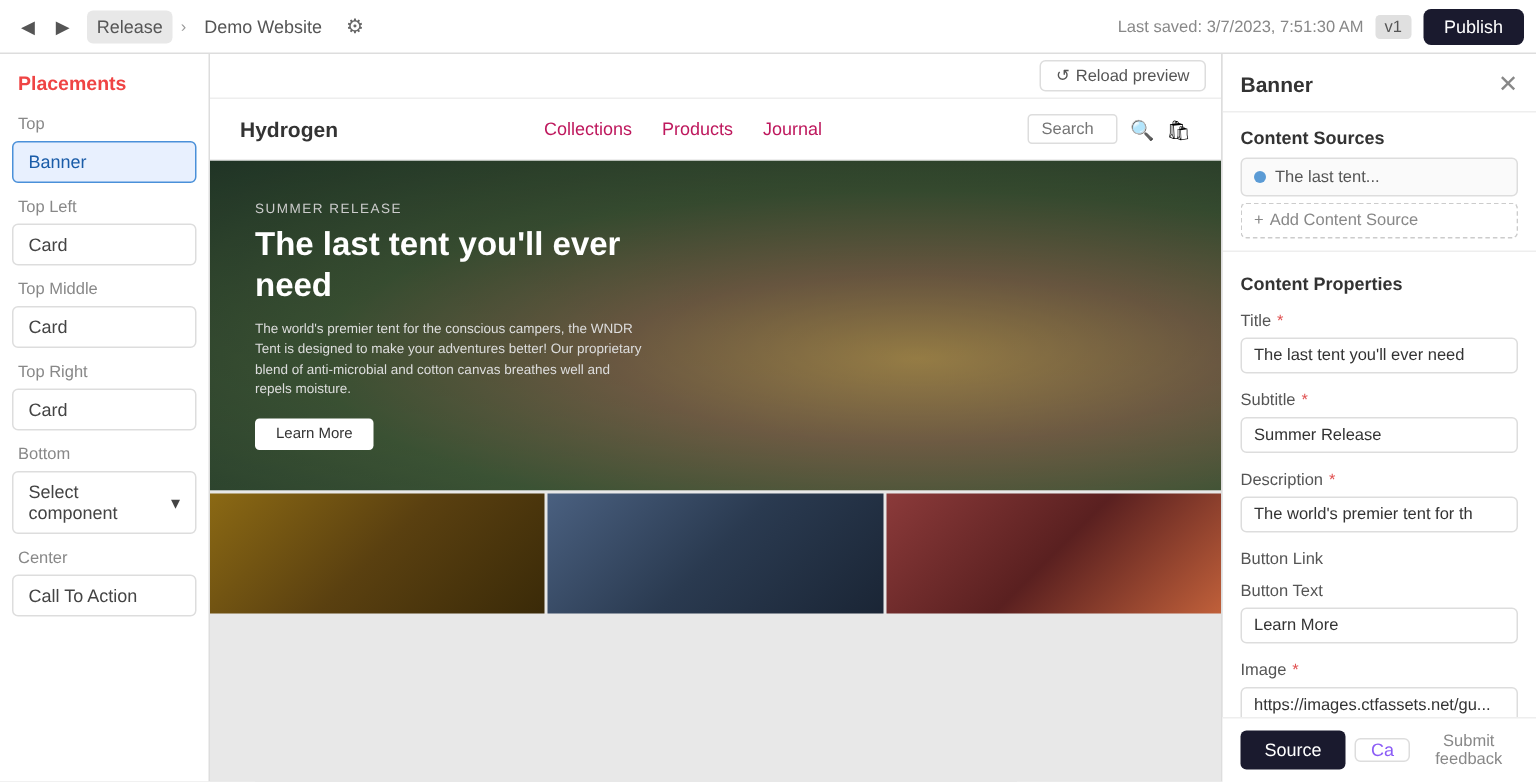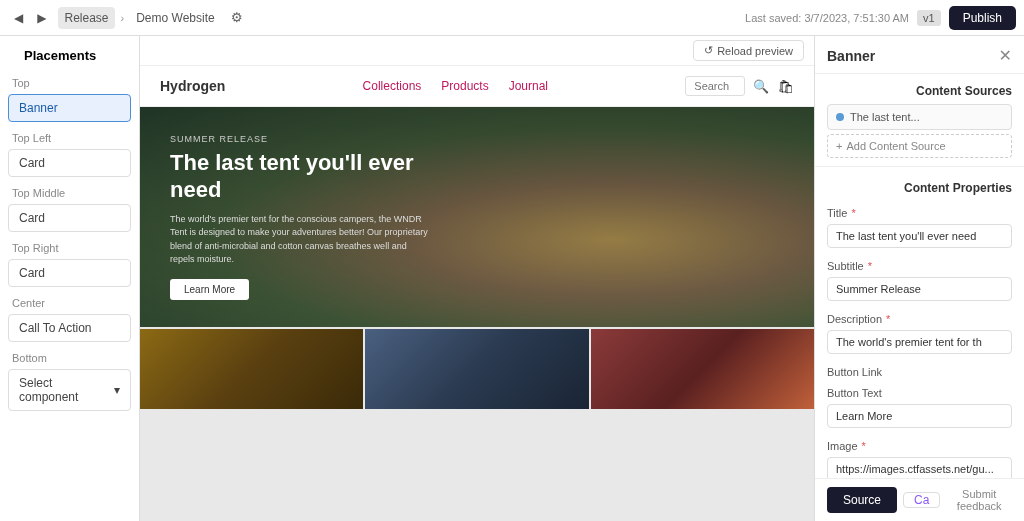--- a/index.html
+++ b/index.html
@@ -32,21 +32,21 @@
 
     
     .main { display: flex; height: calc(521px - 36px); }
 
     
     .left-panel {
       width: 140px; background: #fff; border-right: 1px solid #ddd;
       overflow-y: auto; flex-shrink: 0;
     }
     .panel-title {
-      padding: 12px 24px 8px; font-size: 13px; font-weight: 600; color: #000000;
+      padding: 12px 12px 8px; font-size: 13px; font-weight: 600; color: #ef4444;
     }
     .placement-section { margin-bottom: 4px; }
     .section-label {
       padding: 6px 12px 3px; font-size: 11px; color: #888; font-weight: 500;
     }
     .placement-item {
       margin: 2px 8px; padding: 6px 10px; border: 1px solid #ddd;
       border-radius: 4px; font-size: 12px; color: #444; cursor: pointer;
       background: #fff;
     }
@@ -125,21 +125,21 @@
       overflow-y: auto; flex-shrink: 0; position: relative;
     }
     .right-panel-header {
       display: flex; align-items: center; justify-content: space-between;
       padding: 10px 12px 8px; border-bottom: 1px solid #eee;
     }
     .right-panel-title { font-size: 14px; font-weight: 600; color: #333; }
     .close-btn { background: none; border: none; cursor: pointer; color: #888; font-size: 16px; }
 
     .section-heading {
-      padding: 10px 12px 6px; font-size: 12px; font-weight: 600; color: #333; text-align: right;
+      padding: 10px 12px 6px; font-size: 12px; font-weight: 600; color: #333;
     }
     .content-source-item {
       margin: 0 12px 4px; padding: 6px 8px; border: 1px solid #ddd;
       border-radius: 4px; font-size: 11px; color: #555; background: #fafafa;
       display: flex; align-items: center; gap: 6px;
     }
     .source-dot { width: 8px; height: 8px; border-radius: 50%; background: #5b9bd5; flex-shrink: 0; }
     .add-source-btn {
       margin: 0 12px 8px; padding: 5px 8px; border: 1px dashed #ccc;
       border-radius: 4px; font-size: 11px; color: #888; cursor: pointer;
@@ -243,30 +243,30 @@
       <div class="section-label">Top Middle</div>
       <div class="placement-item">Card</div>
     </div>
 
     <div class="placement-section">
       <div class="section-label">Top Right</div>
       <div class="placement-item">Card</div>
     </div>
 
     <div class="placement-section">
-      <div class="section-label">Center</div>
-      <div class="placement-item">Call To Action</div>
-    </div>
-
-    <div class="placement-section">
       <div class="section-label">Bottom</div>
       <div class="select-dropdown">
         <span>Select component</span>
         <span>▾</span>
       </div>
+    </div>
+
+    <div class="placement-section">
+      <div class="section-label">Center</div>
+      <div class="placement-item">Call To Action</div>
     </div>
   </div>
 
   <div class="center-preview">
     <div class="preview-topbar">
       <button class="reload-btn">
         <span>↺</span>
         <span>Reload preview</span>
       </button>
     </div>

